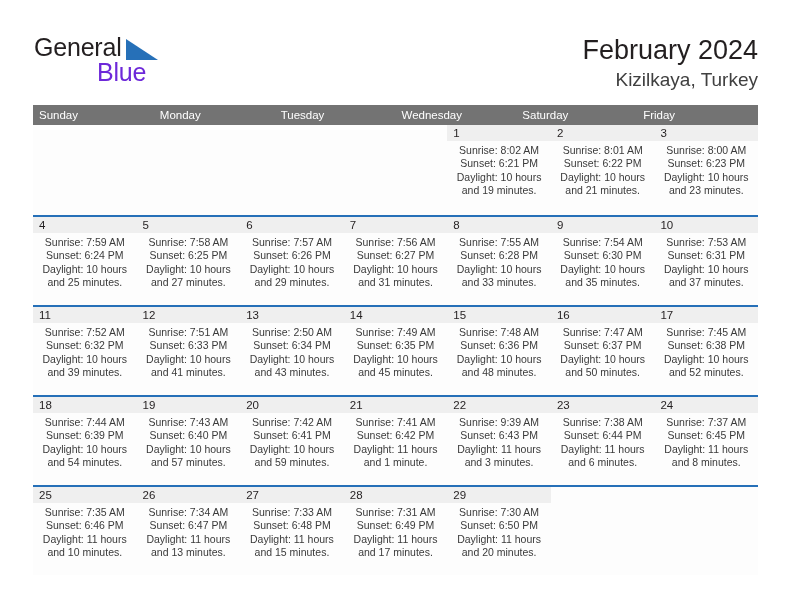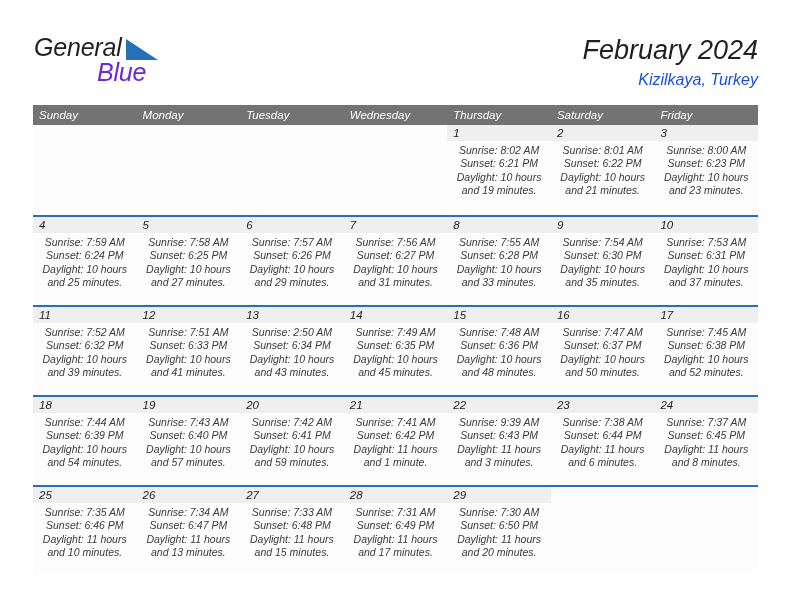--- a/index.html
+++ b/index.html
@@ -13,21 +13,20 @@
     font-family: "Liberation Sans", sans-serif;
     color: #231f20;
     overflow: hidden;
   }
 
   .page {
     position: relative;
     width: 792px;
     height: 612px;
     box-sizing: border-box;
-    font-style: italic;
   }
 
   
   .header {
     position: absolute;
     left: 33px;
     top: 33px;
     right: 34px;
     height: 62px;
   }
@@ -74,22 +73,22 @@
     text-align: right;
     margin-left: 48px;
   }
   .cal-title {
     font-size: 27px;
     color: #231f20;
     line-height: 34px;
     white-space: nowrap;
   }
   .cal-subtitle {
-    font-size: 16px;
-    color: #1d4ed8;
+    font-size: 19px;
+    color: #404040;
     line-height: 22px;
     margin-top: 2px;
     white-space: nowrap;
   }
 
   
   .calendar {
     position: absolute;
     left: 33px;
     top: 105px;
@@ -174,21 +173,20 @@
 
   </div>
 
   <div class="calendar">
 
     <div class="weekday-row">
       <div class="weekday">Sunday</div>
       <div class="weekday">Monday</div>
       <div class="weekday">Tuesday</div>
       <div class="weekday">Wednesday</div>
-      <div class="weekday">Thursday</div>
       <div class="weekday">Saturday</div>
       <div class="weekday">Friday</div>
     </div>
 
     <div class="week-row first">
       <div class="day-cell blank">
         <div class="day-number"></div>
         <div class="day-body">
           <div></div>
           <div></div>

